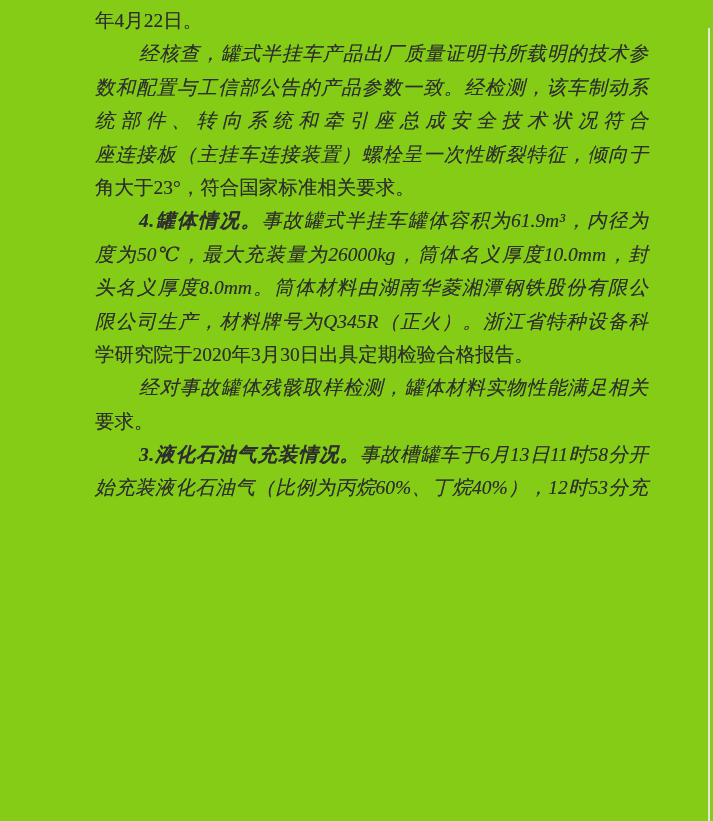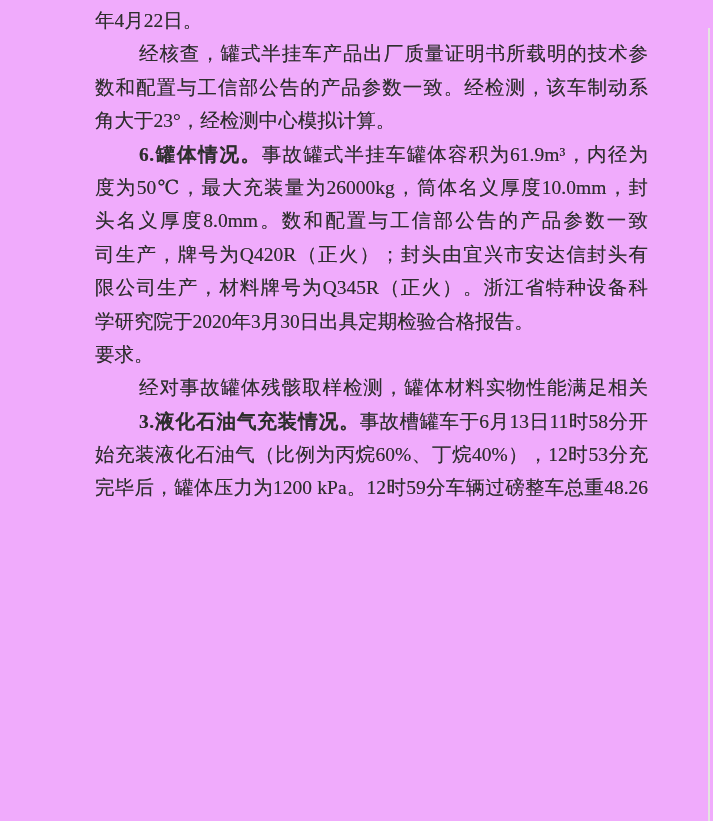--- a/index.html
+++ b/index.html
@@ -4,21 +4,21 @@
 <style>
   html, body {
     margin: 0;
     padding: 0;
     background: #ffffff;
   }
   .page {
     position: relative;
     width: 713px;
     height: 821px;
-    background: #f0abfc;
+    background: #84cc16;
     overflow: hidden;
     font-family: "Liberation Serif", "DejaVu Serif", serif;
     color: #2e2e2e;
   }
   .text-block {
     position: absolute;
     left: 95px;
     top: 4px;
     width: 553px;
   }
@@ -27,20 +27,21 @@
     line-height: 33.4px;
     height: 33.4px;
     text-align: justify;
     text-align-last: left;
     word-break: keep-all;
     white-space: normal;
     text-shadow: 0 0 0.4px rgba(45,45,45,0.55);
   }
   .line.stretch {
     text-align-last: justify;
+    font-style: italic;
   }
   .line.indent {
     padding-left: 44px;
   }
   .line b {
     font-weight: bold;
     letter-spacing: 0.5px;
   }
   .scan-edge {
     position: absolute;
@@ -52,27 +53,27 @@
   }
 </style>
 </head>
 <body>
 
 <div class="page">
   <div class="text-block" id="lines">
       <div class="line">年4月22日。</div>
       <div class="line indent stretch">经核查，罐式半挂车产品出厂质量证明书所载明的技术参</div>
       <div class="line stretch">数和配置与工信部公告的产品参数一致。经检测，该车制动系</div>
-      <div class="line">角大于23°，经检测中心模拟计算。</div>
-      <div class="line indent stretch"><b>6.罐体情况。</b>事故罐式半挂车罐体容积为61.9m³，内径为</div>
+      <div class="line stretch">统部件、转向系统和牵引座总成安全技术状况符合</div>
+      <div class="line stretch">座连接板（主挂车连接装置）螺栓呈一次性断裂特征，倾向于</div>
+      <div class="line">角大于23°，符合国家标准相关要求。</div>
+      <div class="line indent stretch"><b>4.罐体情况。</b>事故罐式半挂车罐体容积为61.9m³，内径为</div>
       <div class="line stretch">度为50℃，最大充装量为26000kg，筒体名义厚度10.0mm，封</div>
-      <div class="line stretch">头名义厚度8.0mm。数和配置与工信部公告的产品参数一致</div>
-      <div class="line stretch">司生产，牌号为Q420R（正火）；封头由宜兴市安达信封头有</div>
+      <div class="line stretch">头名义厚度8.0mm。筒体材料由湖南华菱湘潭钢铁股份有限公</div>
       <div class="line stretch">限公司生产，材料牌号为Q345R（正火）。浙江省特种设备科</div>
       <div class="line">学研究院于2020年3月30日出具定期检验合格报告。</div>
+      <div class="line indent stretch">经对事故罐体残骸取样检测，罐体材料实物性能满足相关</div>
       <div class="line">要求。</div>
-      <div class="line indent stretch">经对事故罐体残骸取样检测，罐体材料实物性能满足相关</div>
       <div class="line indent stretch"><b>3.液化石油气充装情况。</b>事故槽罐车于6月13日11时58分开</div>
       <div class="line stretch">始充装液化石油气（比例为丙烷60%、丁烷40%），12时53分充</div>
-      <div class="line stretch">完毕后，罐体压力为1200 kPa。12时59分车辆过磅整车总重48.26</div>
     </div>
   <div class="scan-edge"></div>
 </div>
 
 </body></html>

